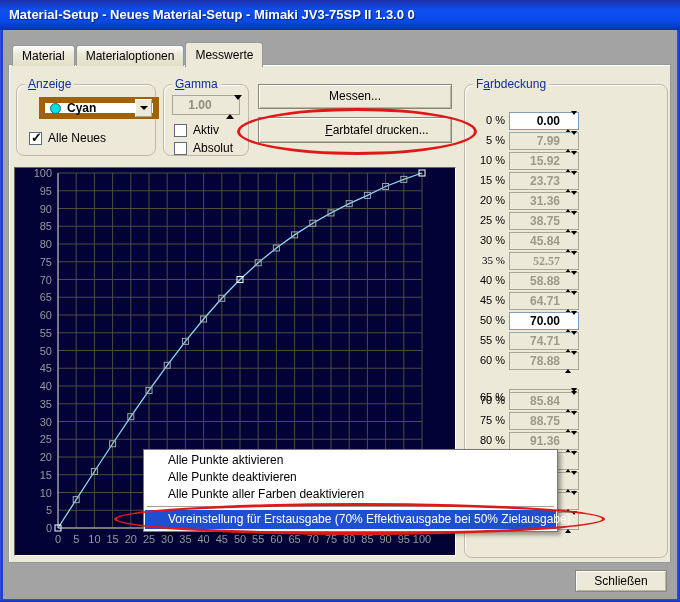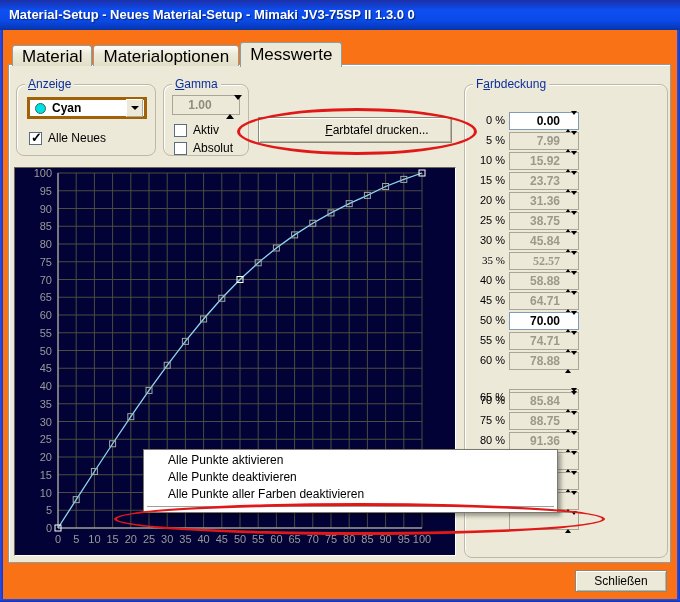--- a/index.html
+++ b/index.html
@@ -1,52 +1,52 @@
 <!DOCTYPE html>
 <html><head>
 <meta charset="utf-8">
 <style>
   * { margin:0; padding:0; box-sizing:border-box; }
   html,body { background:#777; font-family:"Liberation Sans", sans-serif; }
   #window {
-    position:relative; width:680px; height:602px; background:#f97316; overflow:hidden;
+    position:relative; width:680px; height:602px; background:#a3a3a3; overflow:hidden;
     font-family:"Liberation Sans", sans-serif;
   }
   
   #titlebar {
     position:absolute; left:0; top:0; width:680px; height:30px;
     background:linear-gradient(180deg,#1c2fa8 0%,#0d4ff2 35%,#0b49e6 70%,#0534ac 100%);
     color:#fff; font-weight:bold; font-size:13px; line-height:30px; padding-left:9px;
     text-shadow:1px 1px 1px rgba(0,0,0,.5);
   }
   .border-strip { position:absolute; background:linear-gradient(90deg,#2c50e8,#1437c6); z-index:50; }
   #border-left  { left:0; top:30px; width:3px;  height:572px; }
   #border-right { left:677px; top:30px; width:3px; height:572px; }
   #border-bottom{ left:0; top:599px; width:680px; height:3px; background:linear-gradient(180deg,#2c50e8,#0f2db0); }
 
   
   #tabstrip { position:absolute; left:12px; top:41px; display:flex; align-items:flex-end; z-index:3; }
   .tab {
-    height:21px; padding:0 9px; font-size:17px; line-height:21px; color:#000;
+    height:21px; padding:0 9px; font-size:12px; line-height:21px; color:#000;
     background:linear-gradient(180deg,#fefefe,#ece9d8 40%,#e2dfc8);
     border:1px solid #919b9c; border-bottom:none; border-radius:3px 3px 0 0; margin-right:1px;
   }
   .tab.active { height:25px; line-height:24px; background:#ECE9D8; position:relative; top:1px; z-index:4; }
   #page {
     position:absolute; left:8px; top:64px; width:663px; height:499px; background:#ECE9D8;
     border:1px solid #919b9c; box-shadow:inset 1px 1px 0 #fff; z-index:2;
   }
 
   
   .groupbox { position:absolute; border:1px solid #bdb9a6; border-radius:8px; box-shadow:inset 1px 1px 0 #fff; }
   .group-label { position:absolute; top:-8px; left:8px; background:#ECE9D8; padding:0 3px; font-size:12px; color:#0b2e9e; }
   .group-label u { text-decoration:underline; }
 
   #anzeige-group { left:16px; top:84px; width:140px; height:72px; }
-  #combo { position:absolute; left:10px; top:12px; width:120px; height:22px; background:#fff; border:3px solid #a16207; display:flex; align-items:center; }
+  #combo { position:absolute; left:22px; top:12px; width:120px; height:22px; background:#fff; border:6px solid #a16207; display:flex; align-items:center; }
   #combo-swatch { width:11px; height:11px; border-radius:50%; background:#00e0e0; border:1px solid #2b6a6a; margin:0 6px 0 5px; }
   #combo-value { font-size:12px; font-weight:bold; color:#000; flex:1; }
   #combo-btn { width:17px; height:18px; margin-right:1px; background:#ECE9D8; border:1px solid #aca899; border-top-color:#fff; border-left-color:#fff; display:flex; align-items:center; justify-content:center; }
   .tri-dn { width:0; height:0; border-left:4px solid transparent; border-right:4px solid transparent; border-top:4px solid #000; }
   .checkrow { position:absolute; display:flex; align-items:center; font-size:12px; color:#000; }
   .checkbox { width:13px; height:13px; background:#fff; border:1px solid #5a6c80; margin-right:6px; position:relative; flex:none; }
   .checkbox.checked::after { content:"\2713"; position:absolute; left:1px; top:-3px; font-size:13px; font-weight:bold; color:#000; }
   #allefarben-row { left:12px; top:46px; }
 
   #gamma-group { left:163px; top:84px; width:86px; height:72px; }
@@ -144,20 +144,23 @@
     <div id="aktiv-row" class="checkrow">
       <span class="checkbox"></span>
       <span>Aktiv</span>
     </div>
     <div id="absolut-row" class="checkrow">
       <span class="checkbox"></span>
       <span>Absolut</span>
     </div>
   </div>
 
+  <div id="messen-btn" class="xp-button" style="z-index:3">
+    <span>Messen...</span>
+  </div>
   <div id="farbtafel-btn" class="xp-button" style="z-index:3"><u>F</u>arbtafel drucken...</div>
 
   <div id="chart-panel" style="z-index:3">
     <svg id="chart-svg" width="440" height="387">
         <line x1="43" y1="5" x2="43" y2="360" stroke="#4c4c40" stroke-width="1"></line>
         <line x1="43" y1="360" x2="407" y2="360" stroke="#4c4c40" stroke-width="1"></line>
         <line x1="61.2" y1="5" x2="61.2" y2="360" stroke="#4c4c40" stroke-width="1"></line>
         <line x1="43" y1="342.25" x2="407" y2="342.25" stroke="#4c4c40" stroke-width="1"></line>
         <line x1="79.4" y1="5" x2="79.4" y2="360" stroke="#4c4c40" stroke-width="1"></line>
         <line x1="43" y1="324.5" x2="407" y2="324.5" stroke="#4c4c40" stroke-width="1"></line>
@@ -480,20 +483,21 @@
       </span>
     </div>
       </div>
   </div>
 
   <div id="context-menu">
       <div class="menu-item">Alle Punkte aktivieren</div>
       <div class="menu-item">Alle Punkte deaktivieren</div>
       <div class="menu-item">Alle Punkte aller Farben deaktivieren</div>
       <div class="menu-sep"></div>
+      <div class="menu-item highlight">Voreinstellung für Erstausgabe (70% Effektivausgabe bei 50% Zielausgabe)</div>
     </div>
 
   <div id="ellipse-farbtafel" class="red-ellipse"></div>
   <div id="ellipse-preset" class="red-ellipse"></div>
 
   <div id="close-btn" class="xp-button">
     <span id="close-dot"></span>
     <span>Schließen</span>
   </div>
 </div>

